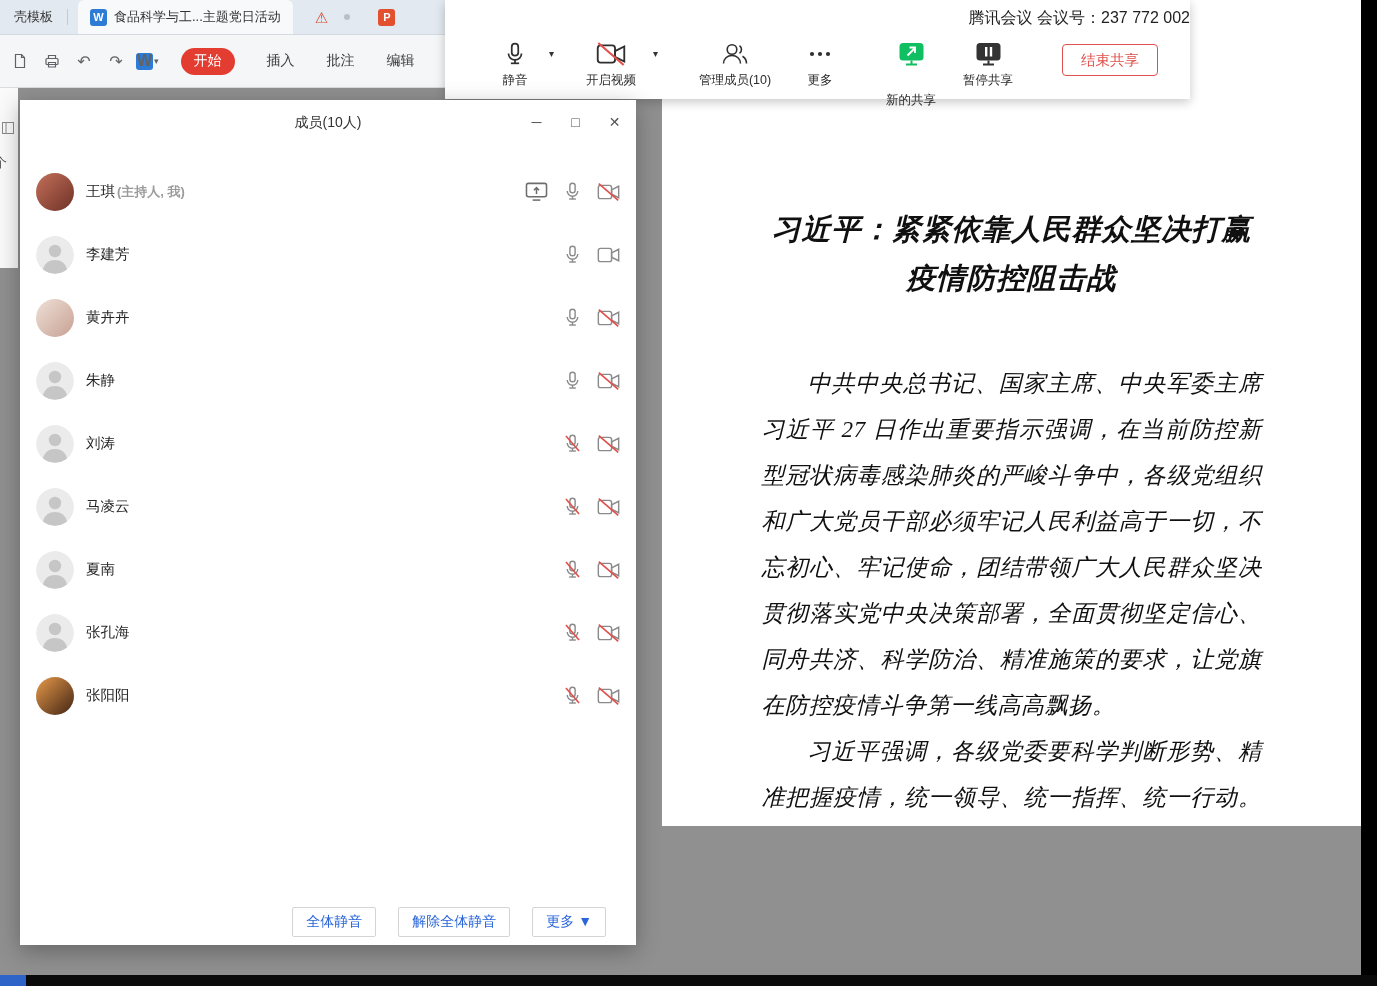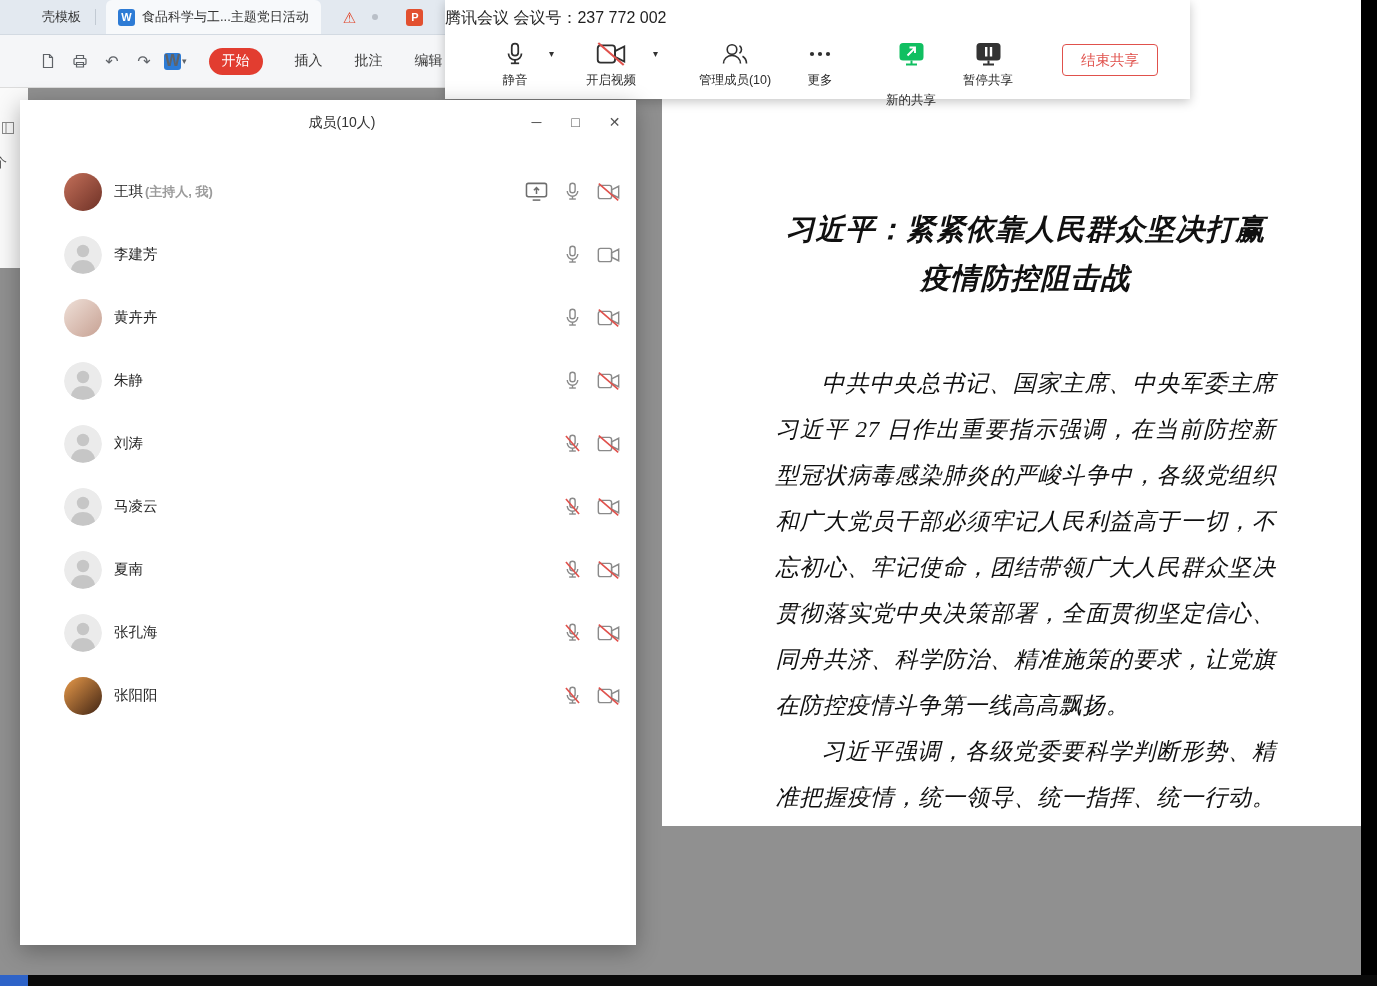--- a/index.html
+++ b/index.html
@@ -2,21 +2,21 @@
 <html><head>
 <meta charset="utf-8">
 <style>
   * { margin:0; padding:0; box-sizing:border-box; }
   html,body { width:1377px; height:986px; }
   body {
     position:relative; overflow:hidden; background:#000;
     font-family:"Liberation Sans","DejaVu Sans",sans-serif;
     -webkit-font-smoothing:antialiased;
   }
-  .abs { position:absolute;padding-left:28px; }
+  .abs { position:absolute; }
 
   
   .workspace { left:0; top:88px; width:1361px; height:887px; background:#909090; }
   .doc-region { left:662px; top:0; width:699px; height:826px; background:#fff; overflow:hidden;font-style:italic; }
   .tabbar { left:0; top:0; width:460px; height:35px; background:#e3e9f0; border-bottom:1px solid #d3dae2; }
   .toolbar { left:0; top:35px; width:460px; height:53px; background:#f5f6f8; border-bottom:1px solid #dcdcdc; }
   .left-strip { left:0; top:88px; width:18px; height:180px; background:#fafafa; overflow:hidden; }
   .bottom-bar { left:0; top:975px; width:1377px; height:11px; background:#0a0a0a; }
   .taskbar-frag { left:0; top:0; width:26px; height:11px; background:#2e63c8; }
 
@@ -39,21 +39,21 @@
   .tb-caret { font-size:9px; color:#5f6368; margin-left:1px; }
   .start-pill { margin-left:22px; width:54px; height:27px; border:none; border-radius:14px; background:#e23d30; color:#fff; font-size:14px; cursor:pointer; font-family:inherit; }
   .tb-item { margin-left:32px; cursor:pointer; }
 
   
   .side-icon { position:absolute; left:2px; top:32px; color:#8a8a8a; }
   .side-char { position:absolute; left:-6px; top:66px; font-size:13px; color:#555; }
 
   
   .meeting-bar { left:445px; top:0; width:745px; height:99px; background:#fff; box-shadow:0 3px 10px rgba(0,0,0,.22); }
-  .mb-title { position:absolute; left:0; top:8px; width:100%; text-align:left; font-size:16px; color:#1f1f1f; }
+  .mb-title { position:absolute; left:0; top:8px; width:100%; text-align:right; font-size:16px; color:#1f1f1f; }
   .mb-btn { position:absolute; top:40px; display:flex; flex-direction:column; align-items:center; background:none; border:none; cursor:pointer; font-family:inherit; }
   .mb-btn .ic { height:27px; display:flex; align-items:center; justify-content:center; }
   .mb-btn .lb { margin-top:5px; font-size:12.5px; color:#2b2b2b; white-space:nowrap; }
   .mb-caret { position:absolute; top:48px; font-size:10px; color:#333; background:none; border:none; cursor:pointer; }
   .end-share { position:absolute; left:617px; top:44px; width:96px; height:32px; background:#fff; border:1px solid #e0514c; border-radius:4px; color:#e0514c; font-size:14.5px; cursor:pointer; font-family:inherit; }
 
   
   .members-panel { left:20px; top:100px; width:616px; height:845px; background:#fff; box-shadow:0 6px 22px rgba(0,0,0,.3); display:flex; flex-direction:column;gap:16px; }
   .mp-header { position:relative; height:44px; flex:none; }
   .mp-title { display:block; text-align:center; line-height:44px; font-size:14px; color:#333; }
@@ -449,13 +449,18 @@
           <span class="row-icon">
             <svg width="23" height="20" viewBox="0 0 26 22">
     <rect x="1.5" y="3.5" width="15" height="15" rx="2.5" fill="none" stroke="#8a8a8a" stroke-width="1.6"></rect>
     <path d="M16.5 8.5l8-4v13l-8-4z" fill="none" stroke="#8a8a8a" stroke-width="1.6"></path>
     <line x1="2" y1="1.5" x2="24" y2="20.5" stroke="#e0514c" stroke-width="1.9"></line>
   </svg>
           </span>
         </span>
       </div>
     </div>
+  <div class="mp-footer">
+    <button>全体静音</button>
+    <button>解除全体静音</button>
+    <button>更多 ▼</button>
+  </div>
 </div>
 
 </body></html>

